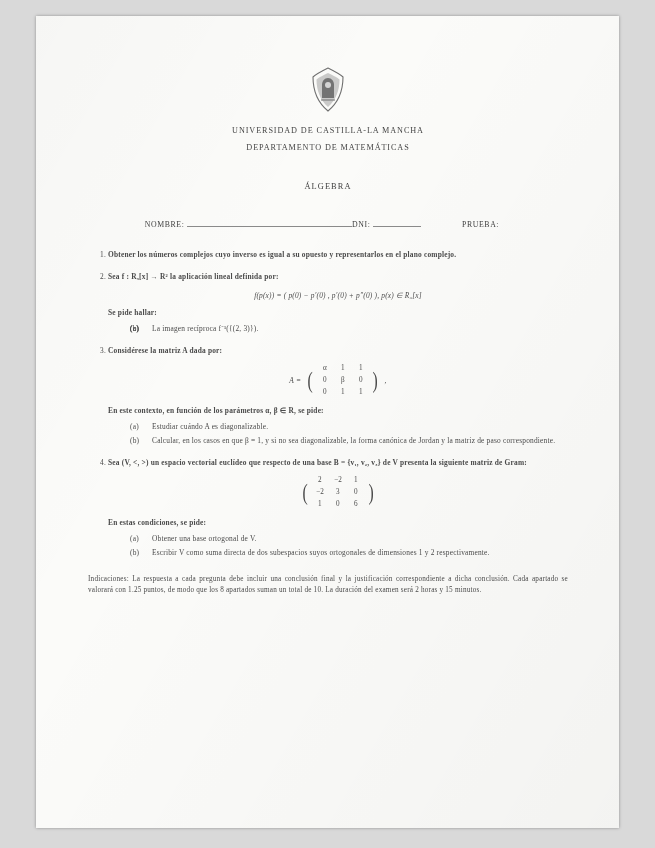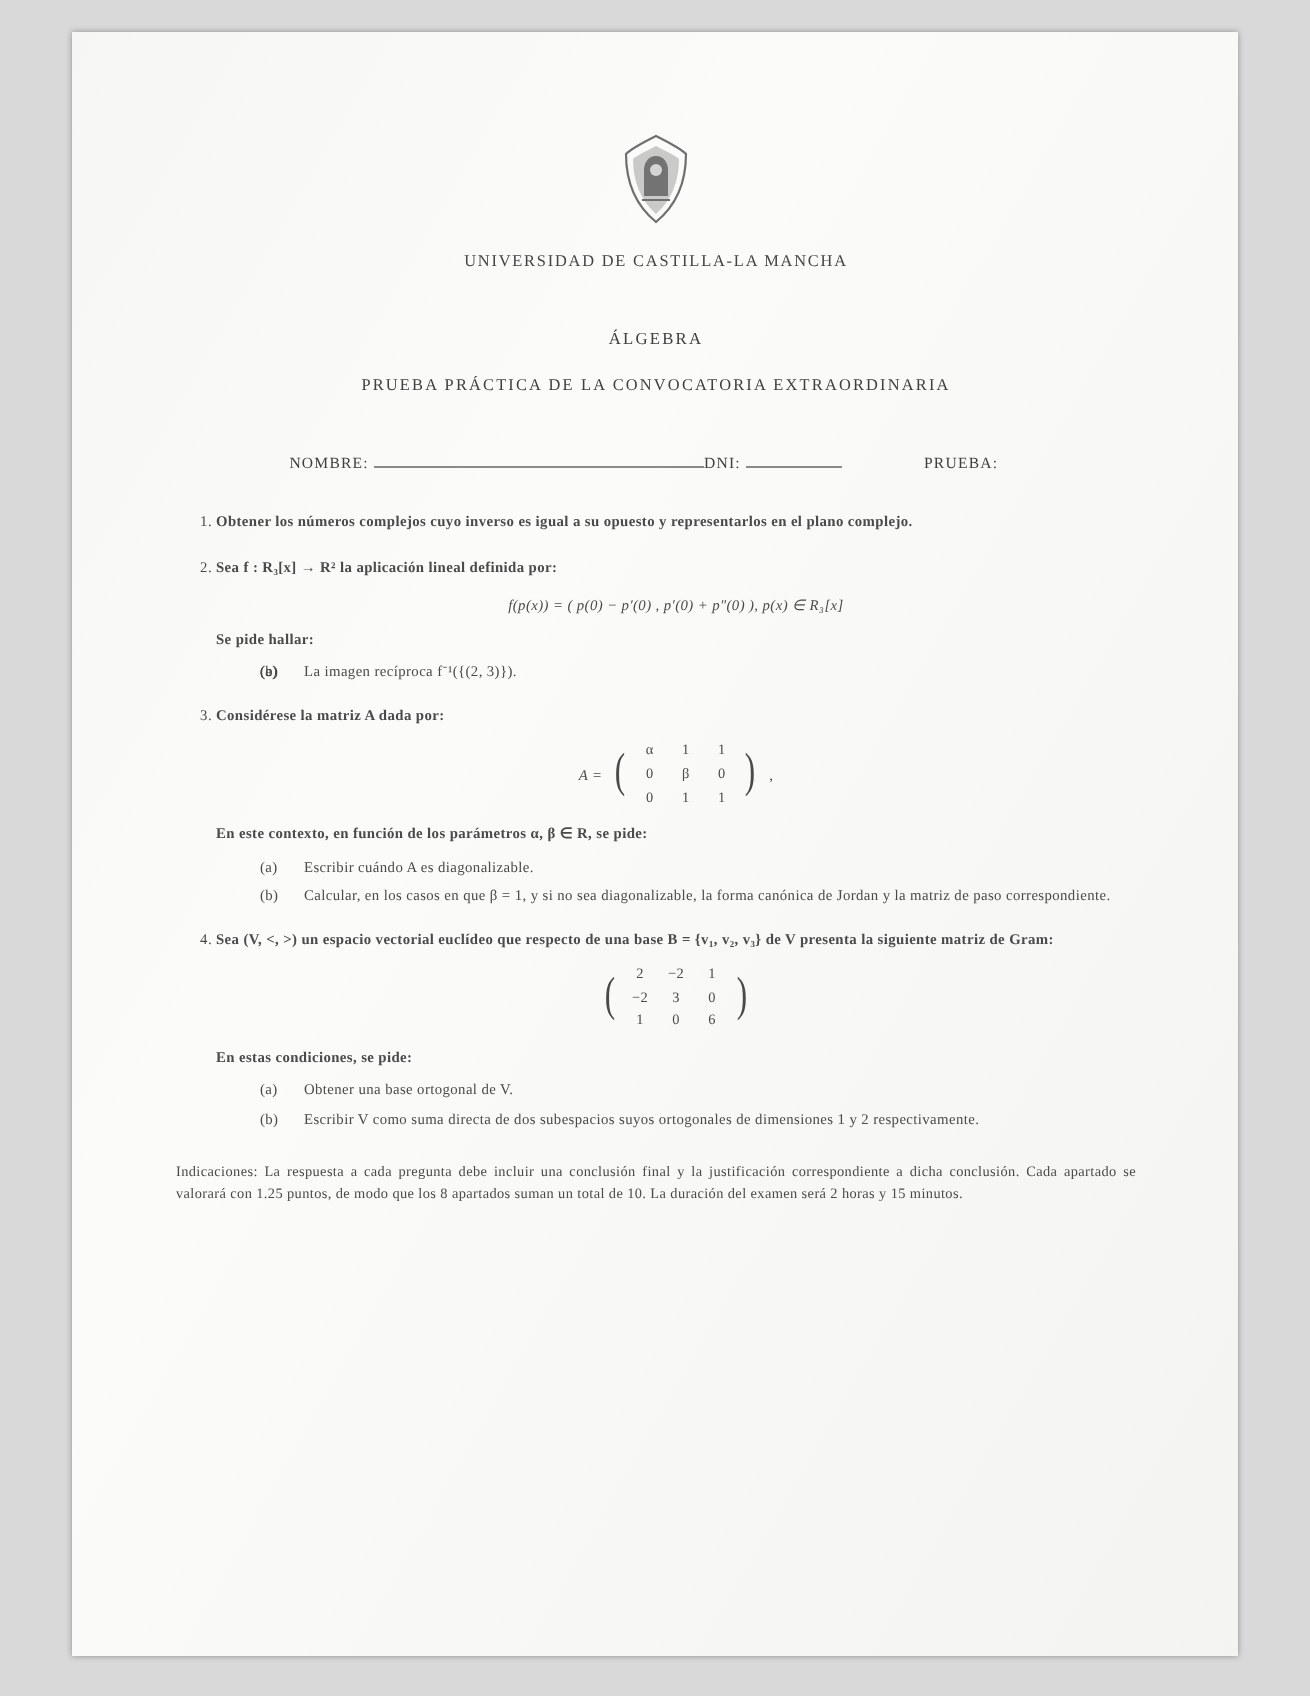--- a/index.html
+++ b/index.html
@@ -167,24 +167,24 @@
             <path d="M20 2 C12 6 7 9 5 11 C5 24 9 36 20 45 C31 36 35 24 35 11 C33 9 28 6 20 2 Z" fill="none" stroke="#6f6f6f" stroke-width="1.1"></path>
             <path d="M20 7 C14 10 10 12 8.5 13.5 C8.5 24 12 34 20 41 C28 34 31.5 24 31.5 13.5 C30 12 26 10 20 7 Z" fill="#8d8d8d" opacity="0.45"></path>
             <path d="M20 12 C16.5 12 14 15 14 19 L14 32 L26 32 L26 19 C26 15 23.5 12 20 12 Z" fill="#5d5d5d" opacity="0.8"></path>
             <circle cx="20" cy="19" r="3" fill="#ededed" opacity="0.8"></circle>
             <path d="M13 34 L27 34" stroke="#6f6f6f" stroke-width="1"></path>
           </svg>
         </span>
       </div>
 
       <div class="univ">UNIVERSIDAD DE CASTILLA-LA MANCHA</div>
+      <div class="univ">DEPARTAMENTO DE MATEMÁTICAS</div>
 
       <div class="title-block">
         <div class="t1">ÁLGEBRA</div>
-        <div class="t2">PRUEBA PRÁCTICA DE LA CONVOCATORIA EXTRAORDINARIA</div>
       </div>
 
       <div class="idline">
         <div class="f1">
           <span>NOMBRE:</span>
           <span class="uline n1"></span>
         </div>
         <div class="f2">
           <span>DNI:</span>
           <span class="uline n2"></span>
@@ -237,21 +237,21 @@
               <span>1</span>
               <span>1</span>
             </span>
             <span class="paren">)</span>
             <span>,</span>
           </div>
           <div class="para">En este contexto, en función de los parámetros α, β ∈ R, se pide:</div>
           <div class="sub">
             <div class="srow">
               <span class="slab">(a)</span>
-              <span>Escribir cuándo A es diagonalizable.</span>
+              <span>Estudiar cuándo A es diagonalizable.</span>
             </div>
             <div class="srow">
               <span class="slab">(b)</span>
               <span>Calcular, en los casos en que β = 1, y si no sea diagonalizable, la forma canónica de Jordan y la matriz de paso correspondiente.</span>
             </div>
           </div>
         </li>
 
         <li>
           <span class="num">4.</span>

